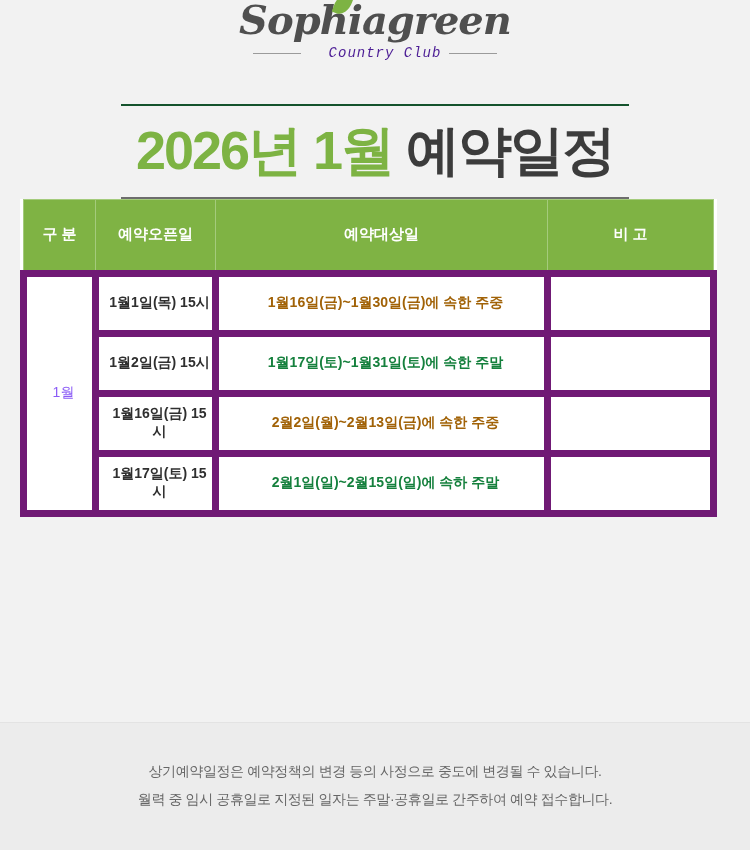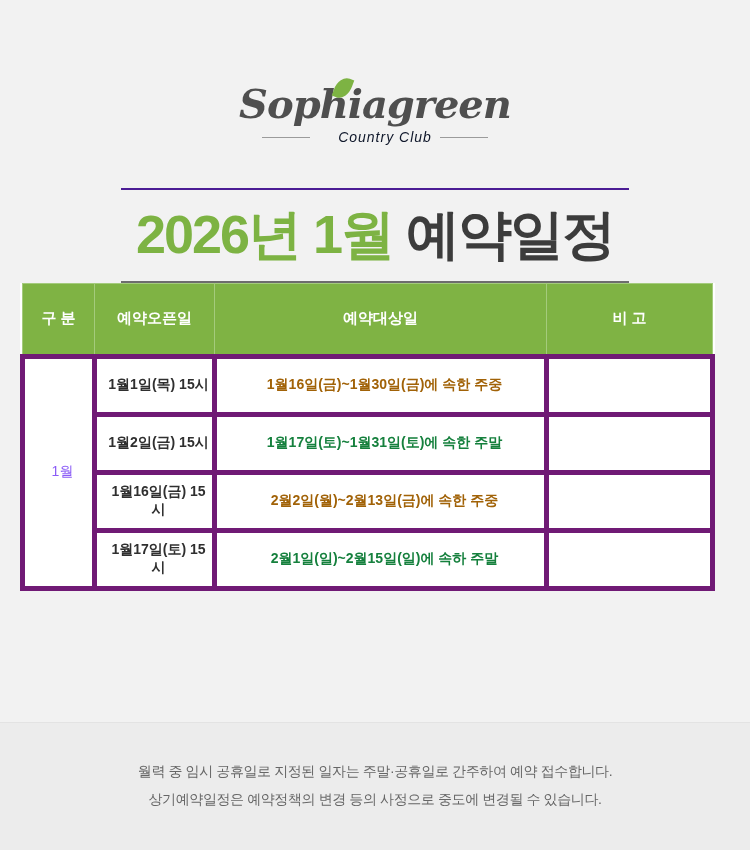--- a/index.html
+++ b/index.html
@@ -16,21 +16,20 @@
   }
   .page {
     position: relative;
     width: 750px;
     height: 850px;
     background: #f2f2f2;
   }
 
   
   .logo-wrap {
-    padding-top: 84px;
     text-align: center;
   }
   .logo {
     display: inline-block;
     position: relative;
     line-height: 1;
   }
   .logo-name {
     font-family: "DejaVu Serif", serif;
     font-style: italic;
@@ -54,34 +53,34 @@
     align-items: center;
     justify-content: center;
     margin-top: 6px;
   }
   .logo-sub-line {
     height: 1px;
     width: 48px;
     background: #9b9b9b;
   }
   .logo-sub {
-    font-family: Liberation Sans, sans-serif;
+    font-family: Liberation Mono, monospace;
     font-style: italic;
     font-size: 14px;
-    color: #0f172a;
+    color: #4c1d95;
     padding: 0 8px;
     letter-spacing: 1px;
     margin-left: 20px;
   }
 
   
   .title-block {
     margin: 44px auto 0;
     width: 508px;
-    border-top: 2px solid #4c1d95;
+    border-top: 2px solid #14532d;
     border-bottom: 2px solid #6d6d6d;
     padding: 16px 0 18px;
     text-align: center;
   }
   .title {
     font-size: 54px;
     font-weight: bold;
     letter-spacing: -2px;
     line-height: 1.05;
     white-space: nowrap;
@@ -111,21 +110,21 @@
   table.schedule th {
     background: #7fb344;
     color: #ffffff;
     font-size: 15px;
     font-weight: bold;
     height: 68px;
     border: 1px solid #a4cb7c;
     letter-spacing: 0px;
   }
   table.schedule td {
-    border: 5px solid #701a75;
+    border: 7px solid #701a75;
     height: 51px;
     font-size: 14px;
     text-align: center;
     background: #ffffff;
     padding-left: 9px;
   }
   td.month-cell {
     font-size: 15px;
     color: #8b5cf6;
     border-left: 1px solid #e2e2e2;
@@ -229,17 +228,17 @@
         <tr>
           <td class="open-cell">1월17일(토) 15시</td>
           <td class="target-cell weekend">2월1일(일)~2월15일(일)에 속하 주말</td>
           <td class="note-cell"></td>
         </tr>
       </tbody>
     </table>
   </div>
 
   <div class="footer">
+    <p>상기예약일정은 예약정책의 변경 등의 사정으로 중도에 변경될 수 있습니다.</p>
     <p>월력 중 임시 공휴일로 지정된 일자는 주말·공휴일로 간주하여 예약 접수합니다.</p>
-    <p>상기예약일정은 예약정책의 변경 등의 사정으로 중도에 변경될 수 있습니다.</p>
   </div>
 
 </div>
 
 </body></html>

